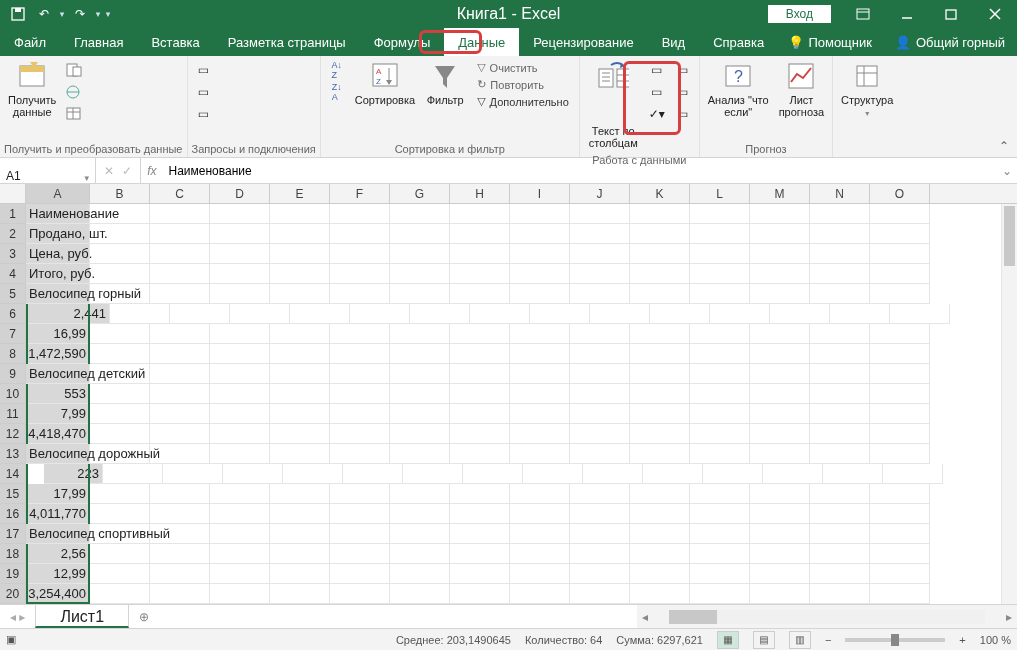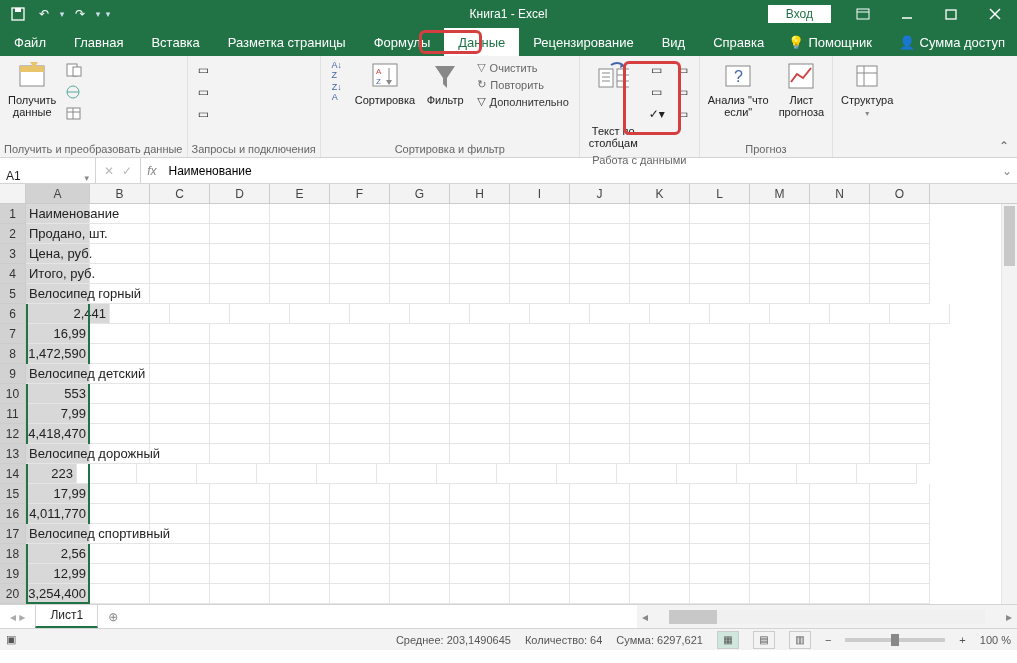--- a/index.html
+++ b/index.html
@@ -3,21 +3,21 @@
 <meta charset="utf-8">
 <style>
 * { box-sizing: border-box; margin: 0; padding: 0; font-family: "Segoe UI", Tahoma, sans-serif; }
 body { width: 1017px; height: 663px; background: #fff; overflow: hidden; font-size: 12px; color: #222; }
 
 
 .title-bar { height: 28px; background: #217346; display: flex; align-items: center; color: #fff; position: relative; }
 .qat { display: flex; align-items: center; gap: 2px; padding: 0 6px; }
 .qat-btn { width: 24px; height: 24px; display: flex; align-items: center; justify-content: center; color: #fff; }
 .qat-sep { width: 8px; display:flex; align-items:center; justify-content:center; color:#cde; font-size:9px;}
-.title-text { position: absolute; left: 50%; transform: translateX(-50%); font-size: 12px; }
+.title-text { position: absolute; left: 50%; transform: translateX(-50%); font-size: 16px; }
 .title-right { margin-left: auto; display: flex; align-items: center; gap: 0; }
 .login-btn { background: #fff; color: #217346; padding: 2px 18px; font-size: 12px; margin-right: 10px; }
 .win-btn { width: 44px; height: 28px; display: flex; align-items: center; justify-content: center; color: #fff; font-size: 13px; }
 
 
 .menu-row { height: 28px; background: #217346; display: flex; align-items: stretch; color: #fff; font-size: 13px; }
 .menu-tab { padding: 0 14px; display: flex; align-items: center; cursor: pointer; }
 .menu-tab.file { background: #217346; }
 .menu-tab.active { background: #fff; color: #217346; }
 .menu-spacer { flex: 1; }
@@ -62,21 +62,21 @@
 .cell.ralign { justify-content:flex-end; }
 .vscroll { position:absolute; right:0; top:20px; bottom:0; width:16px; background:#f3f3f3; border-left:1px solid #e5e5e5; }
 .vscroll-thumb { position:absolute; left:2px; right:2px; top:2px; height:60px; background:#c8c8c8; }
 
 
 .sel-border { position:absolute; border:2px solid #217346; pointer-events:none; }
 
 
 .sheet-row { height: 24px; border-top:1px solid #d4d4d4; display:flex; align-items:stretch; background:#fff; }
 .sheet-nav { display:flex; align-items:center; gap:8px; padding:0 10px; color:#aaa; }
-.sheet-tab { border:1px solid #d4d4d4; border-top:none; border-bottom:2px solid #217346; background:#fff; padding:3px 14px; font-size:12px; }
+.sheet-tab { border:1px solid #d4d4d4; border-top:none; border-bottom:2px solid #217346; background:#fff; padding:3px 24px; font-size:16px; }
 .sheet-add { display:flex;align-items:center; padding:0 10px; color:#888; }
 .hscroll { margin-left:auto; width:380px; display:flex; align-items:center; background:#f3f3f3; position:relative;}
 .hscroll .bar { height:14px; flex:1; background:#f0f0f0; position:relative; margin:0 16px;}
 .hscroll .thumb { position:absolute; left:0; width:48px; top:0; bottom:0; background:#c8c8c8;}
 .hscroll .arrow { width:16px; text-align:center; color:#888;}
 
 
 .status { height:22px; background:#f3f3f3; border-top:1px solid #d4d4d4; display:flex; align-items:center; font-size:11px; color:#555; padding:0 6px; gap:14px;}
 .status .spacer { flex:1; }
 .view-btn { width:22px; height:18px; border:1px solid #ccc; display:flex;align-items:center;justify-content:center; font-size:10px; }
@@ -141,21 +141,21 @@
   <div class="menu-tab">Рецензирование</div>
   <div class="menu-tab">Вид</div>
   <div class="menu-tab">Справка</div>
   <div class="tell-me">
     <span>💡</span>
     <span>Помощник</span>
   </div>
   <div class="menu-spacer"></div>
   <div class="share-btn">
     <span>👤</span>
-    <span>Сумма доступ</span>
+    <span>Общий горный</span>
   </div>
 </div>
 
 <div class="ribbon">
 
   <div class="rgroup">
     <div class="rgroup-body">
       <div class="rbtn-big">
         <div class="ic">
             <svg width="32" height="32">
@@ -593,21 +593,21 @@
         <div class="cell" style="width: 60px;"></div>
         <div class="cell" style="width: 60px;"></div>
         <div class="cell" style="width: 60px;"></div>
         <div class="cell" style="width: 60px;"></div>
         <div class="cell" style="width: 60px;"></div>
         <div class="cell" style="width: 60px;"></div>
         <div class="cell" style="width: 60px;"></div>
       </div>
       <div class="row">
         <div class="rh">14</div>
-        <div class="cell sel ralign" style="width: 51px;">223</div>
+        <div class="cell sel ralign" style="width: 59px; margin-left: 18px;">223</div>
         <div class="cell" style="width: 60px;"></div>
         <div class="cell" style="width: 60px;"></div>
         <div class="cell" style="width: 60px;"></div>
         <div class="cell" style="width: 60px;"></div>
         <div class="cell" style="width: 60px;"></div>
         <div class="cell" style="width: 60px;"></div>
         <div class="cell" style="width: 60px;"></div>
         <div class="cell" style="width: 60px;"></div>
         <div class="cell" style="width: 60px;"></div>
         <div class="cell" style="width: 60px;"></div>

